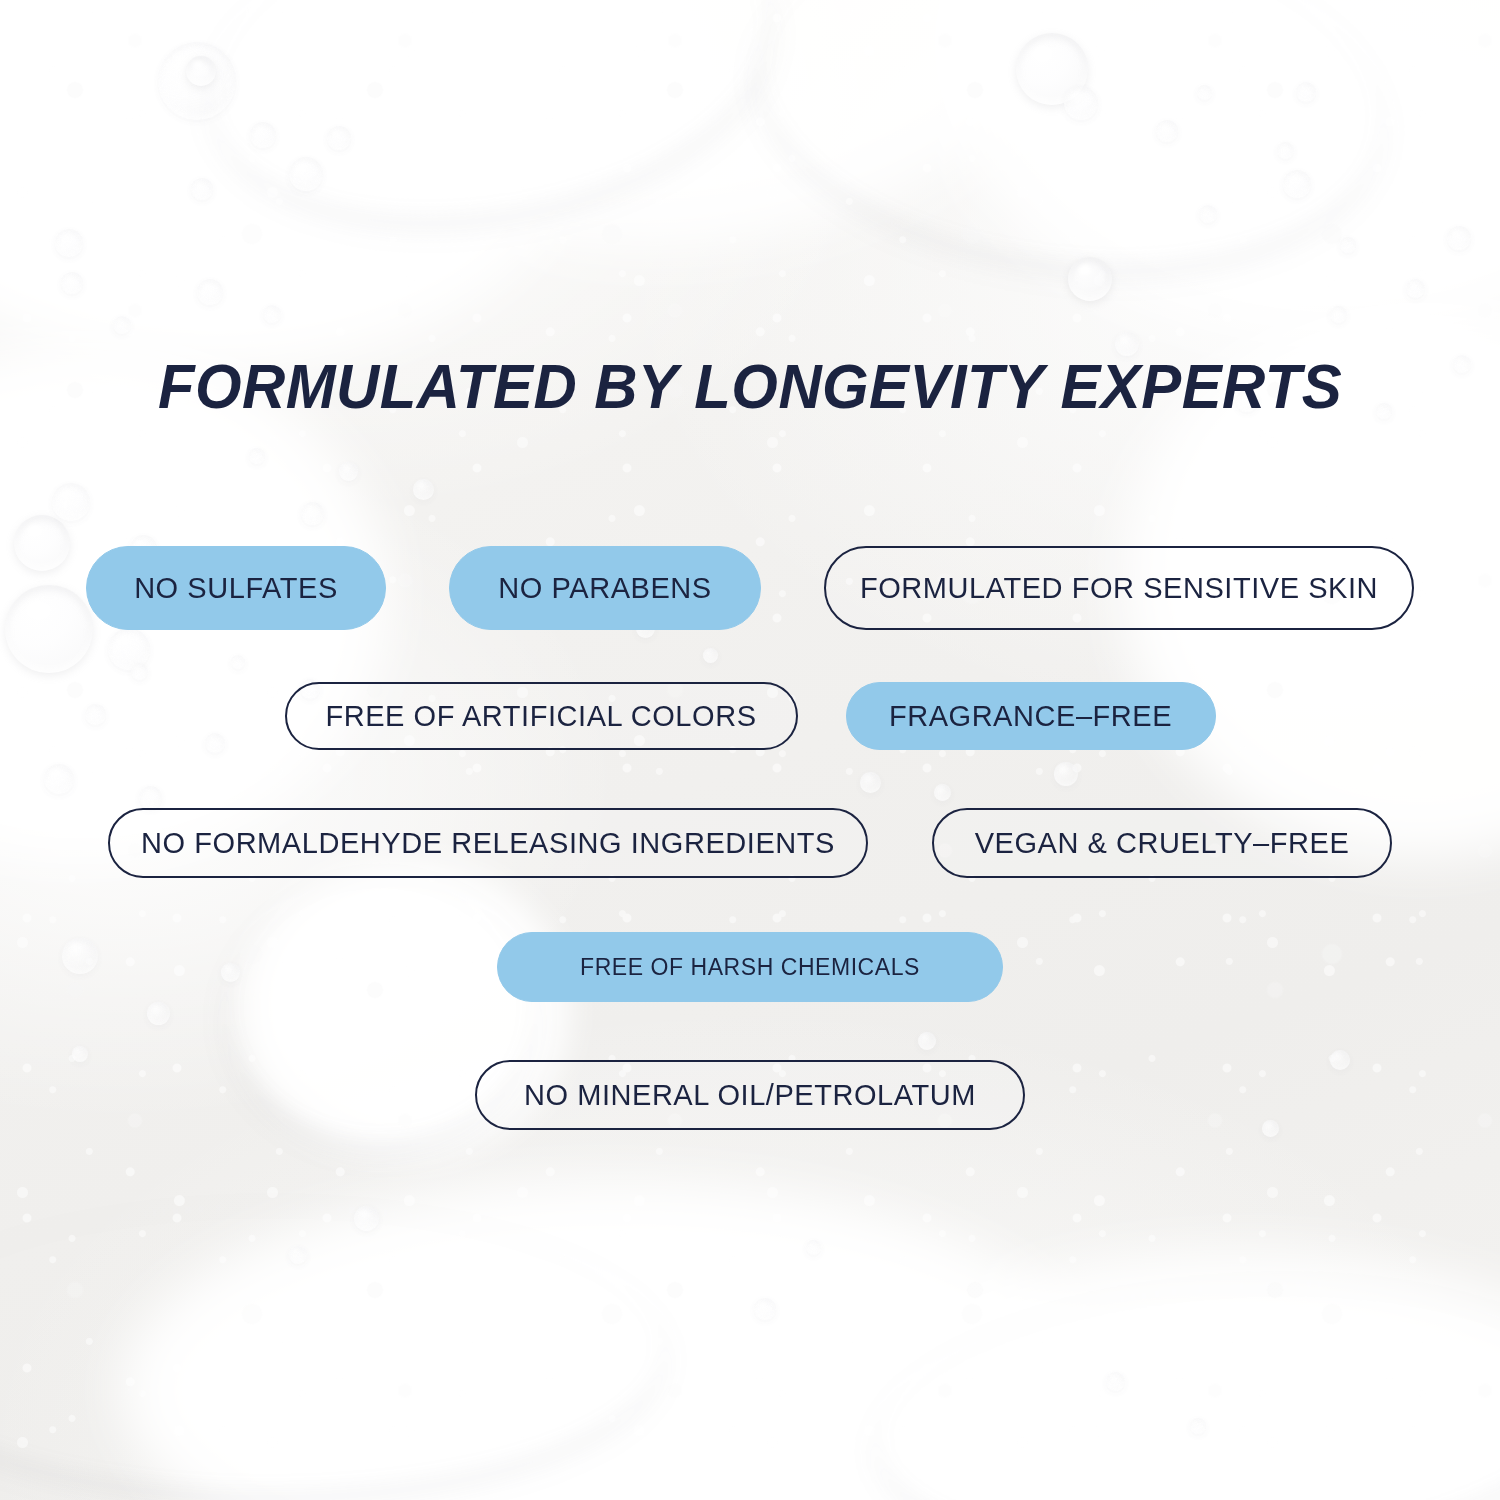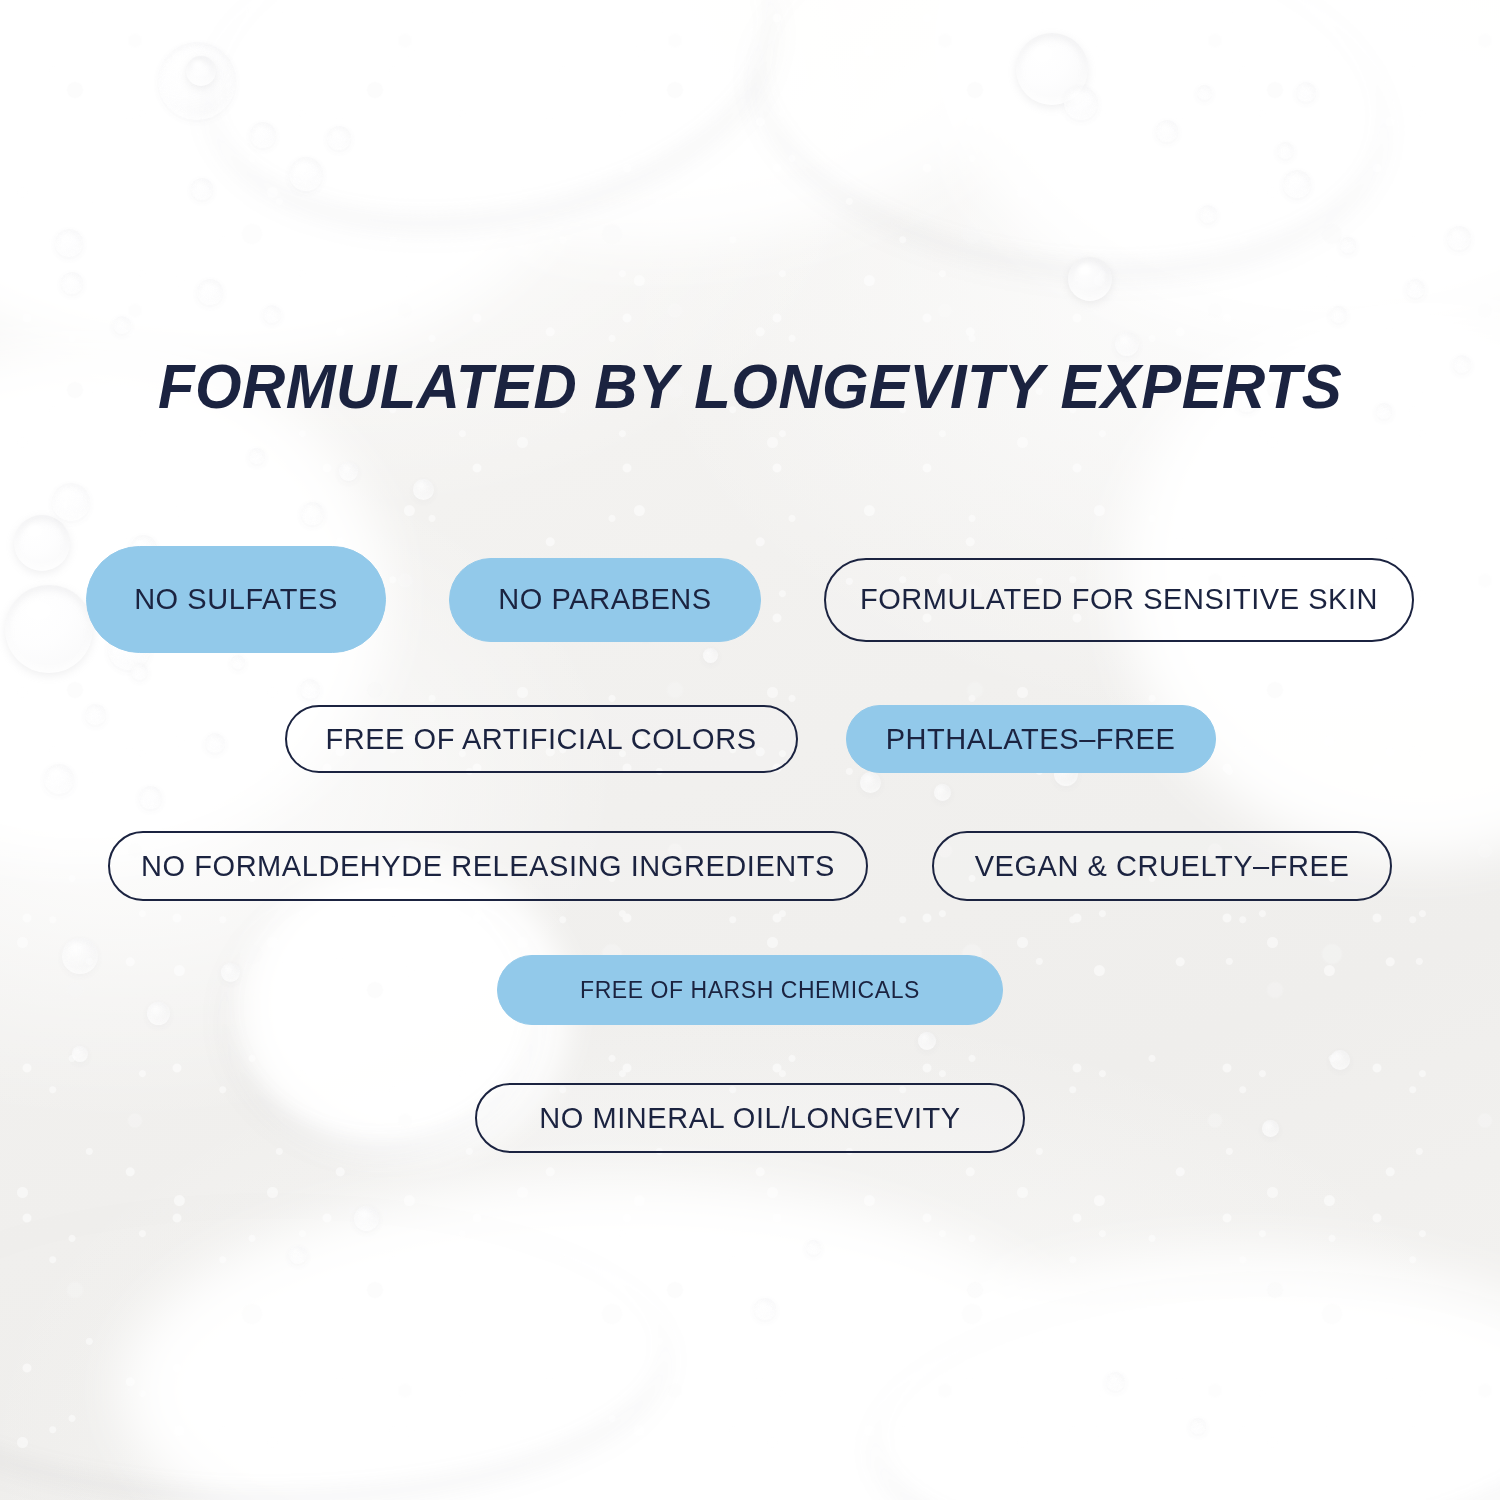--- a/index.html
+++ b/index.html
@@ -259,34 +259,34 @@
       <div class="bubble soft" style="left: 806px; top: 1240px; width: 15px; height: 15px;"></div>
       <div class="bubble soft" style="left: 1106px; top: 1372px; width: 19px; height: 19px;"></div>
       <div class="bubble soft" style="left: 1190px; top: 1418px; width: 16px; height: 16px;"></div>
     </div>
 
   <div class="content">
     <div class="headline">FORMULATED BY LONGEVITY EXPERTS</div>
 
     <div class="pill-rows" id="pill-rows">
         <div class="pill-row" style="gap: 63px; margin-bottom: 52px;">
-          <div class="pill filled" style="width: 300px; height: 107px; font-size: 29px;">NO SULFATES</div>
+          <div class="pill filled" style="width: 300px; height: 84px; font-size: 29px;">NO SULFATES</div>
           <div class="pill filled" style="width: 312px; height: 84px; font-size: 29px;">NO PARABENS</div>
           <div class="pill outline" style="width: 590px; height: 84px; font-size: 29px;">FORMULATED FOR SENSITIVE SKIN</div>
         </div>
         <div class="pill-row" style="gap: 48px; margin-bottom: 58px;">
           <div class="pill outline" style="width: 513px; height: 68px; font-size: 29px;">FREE OF ARTIFICIAL COLORS</div>
-          <div class="pill filled" style="width: 370px; height: 68px; font-size: 29px;">PHTHALATES–FREE</div>
+          <div class="pill filled" style="width: 370px; height: 68px; font-size: 29px;">FRAGRANCE–FREE</div>
         </div>
         <div class="pill-row" style="gap: 64px; margin-bottom: 54px;">
           <div class="pill outline" style="width: 760px; height: 70px; font-size: 29px;">NO FORMALDEHYDE RELEASING INGREDIENTS</div>
           <div class="pill outline" style="width: 460px; height: 70px; font-size: 29px;">VEGAN &amp; CRUELTY–FREE</div>
         </div>
         <div class="pill-row" style="gap: 48px; margin-bottom: 58px;">
           <div class="pill filled" style="width: 506px; height: 70px; font-size: 23px;">FREE OF HARSH CHEMICALS</div>
         </div>
         <div class="pill-row" style="gap: 0px; margin-bottom: 0px;">
-          <div class="pill outline" style="width: 550px; height: 70px; font-size: 29px;">NO MINERAL OIL/LONGEVITY</div>
+          <div class="pill outline" style="width: 550px; height: 70px; font-size: 29px;">NO MINERAL OIL/PETROLATUM</div>
         </div>
       </div>
   </div>
 
 </div>
 
 </body></html>

